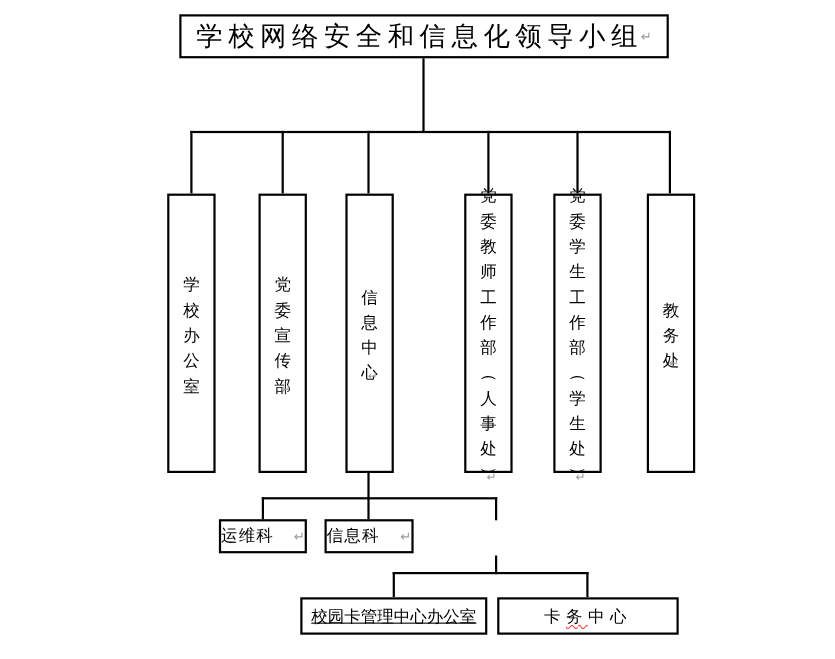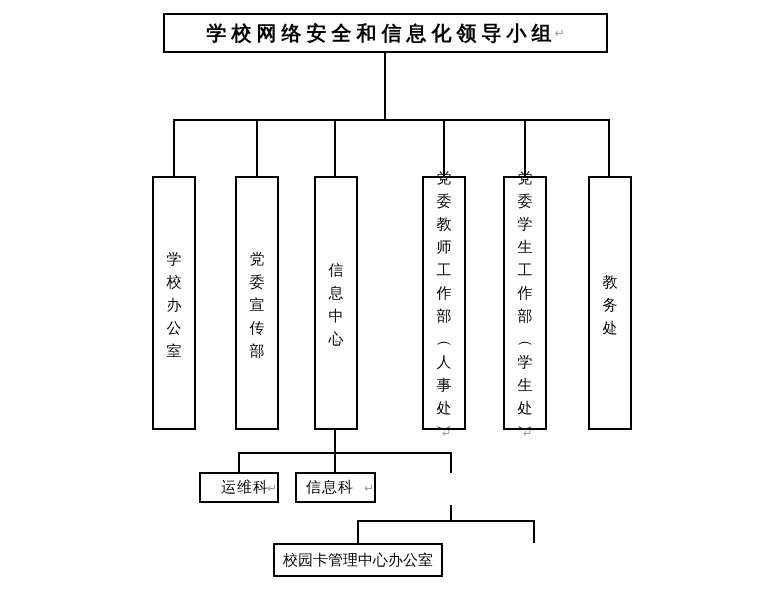--- a/index.html
+++ b/index.html
@@ -3,39 +3,39 @@
 <meta charset="utf-8">
 <style>
   html,body{margin:0;padding:0;background:#fff;}
   #canvas{
     position:relative;width:759px;height:599px;background:#fff;overflow:hidden;
     font-family:"DejaVu Sans","Liberation Sans",sans-serif;color:#000;
   }
   
   .box{position:absolute;border:2px solid #000;background:#fff;box-sizing:border-box;}
   .root-box{left:163px;top:13px;width:445px;height:40px;display:flex;align-items:center;justify-content:center;}
-  .root-title{font-weight:bold;font-size:20px;letter-spacing:5px;white-space:nowrap;}
+  .root-title{font-weight:normal;font-size:24px;letter-spacing:5px;white-space:nowrap;}
   .ret{font-size:12px;color:#9b9b9b;letter-spacing:0;font-weight:normal;margin-left:-2px;}
 
   .vbox{top:176px;width:44px;height:254px;display:flex;align-items:center;justify-content:center;}
   .vb1{left:152px;} .vb2{left:235px;} .vb3{left:314px;}
   .vb4{left:422px;} .vb5{left:503px;} .vb6{left:588px;}
   .vcol{font-size:15px;line-height:23px;}
   .vchars{display:block;}
   .vchars span{display:block;text-align:center;}
   .vchars span.rot{transform:rotate(90deg);}
   .vret{display:block;text-align:right;font-size:11px;line-height:11px;color:#9b9b9b;margin-top:-15px;padding-right:0;}
 
-  .l2box{top:472px;height:31px;display:flex;align-items:center;justify-content:flex-end;font-size:15px;letter-spacing:1px;white-space:nowrap;}
+  .l2box{top:472px;height:31px;display:flex;align-items:center;justify-content:space-between;font-size:15px;letter-spacing:1px;white-space:nowrap;}
   .l2b1{left:199px;width:80px;}
   .l2b2{left:295px;width:81px;gap:12px;}
   .l2b3{left:396px;top:473px;width:109px;height:32px;font-size:13px;letter-spacing:0;}
 
   .l3box{top:543px;height:34px;display:flex;align-items:center;justify-content:center;font-size:15px;white-space:nowrap;}
-  .l3b1{left:273px;width:170px;letter-spacing:0;}
+  .l3b1{left:273px;width:170px;letter-spacing:0;text-decoration:underline;}
   .l3b2{left:452px;width:165px;letter-spacing:5px;}
   .wavy{text-decoration:underline wavy #ff4a4a;text-decoration-skip-ink:none;text-underline-offset:3px;text-decoration-thickness:1px;}
 
   
   .line{position:absolute;background:#000;}
   .root-drop{left:384px;top:53px;width:2px;height:67px;}
   .main-h{left:173px;top:119px;width:437px;height:2px;}
   .drop{top:119px;width:2px;height:57px;}
   .d1{left:173px;} .d2{left:256px;} .d3{left:334px;}
   .d4{left:443px;} .d5{left:524px;} .d6{left:608px;}
@@ -169,14 +169,17 @@
   </div>
 
   <div class="line card-drop"></div>
   <div class="line l3-h"></div>
   <div class="line l3drop l3d1"></div>
   <div class="line l3drop l3d2"></div>
 
   <div class="box l3box l3b1">
     <span>校园卡管理中心办公室</span>
   </div>
+  <div class="box l3box l3b2">
+    <span><span>卡</span><span class="wavy">务</span><span>中心</span></span>
+  </div>
 
 </div>
 
 </body></html>

